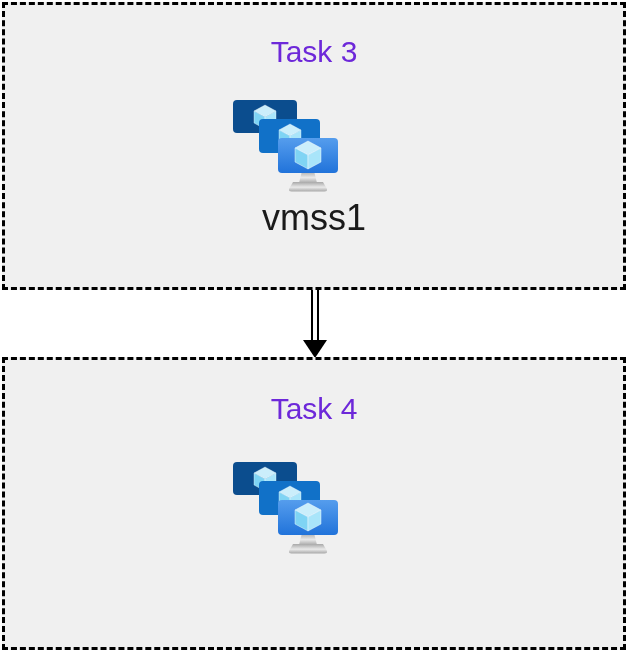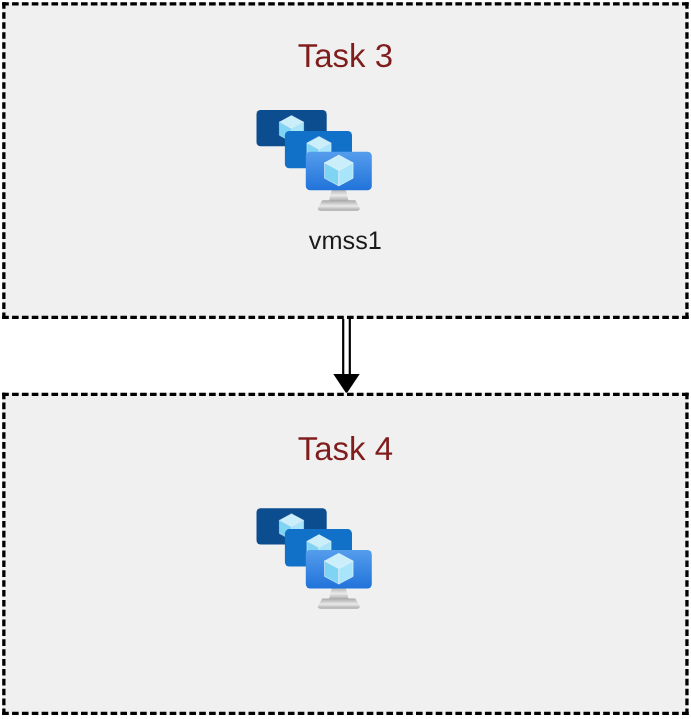--- a/index.html
+++ b/index.html
@@ -26,40 +26,40 @@
   .task-box.box-1 { top: 2px;   height: 288px; }
   .task-box.box-2 { top: 357px; height: 293px; }
 
   .task-title {
     position: absolute;
     left: 0;
     width: 100%;
     text-align: center;
     font-size: 30px;
     font-weight: 400;
-    color: #7f1d1d;
+    color: #6d28d9;
   }
   .box-1 .task-title { top: 30px; }
   .box-2 .task-title { top: 32px; }
 
   .vmss-icon {
     position: absolute;
     left: 228px;
     width: 106px;
     height: 94px;
   }
   .box-1 .vmss-icon { top: 93px; }
   .box-2 .vmss-icon { top: 100px; }
 
   .labels {
     position: absolute;
     left: 0;
     width: 100%;
     text-align: center;
-    font-size: 23px;
+    font-size: 36px;
     line-height: 38px;
     color: #1a1a1a;
   }
   .box-1 .labels { top: 194px; }
   .box-2 .labels { top: 204px; }
 
   
   .flow-arrow {
     position: absolute;
     left: 0;

